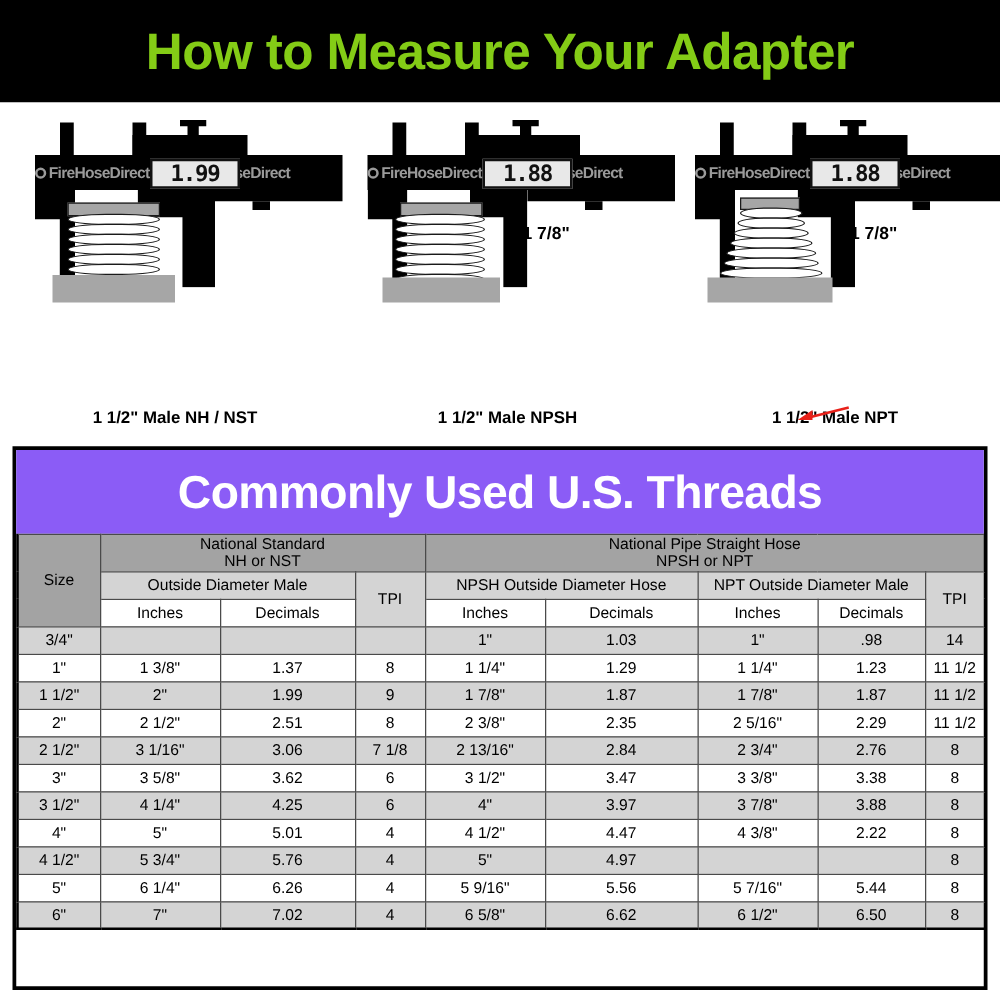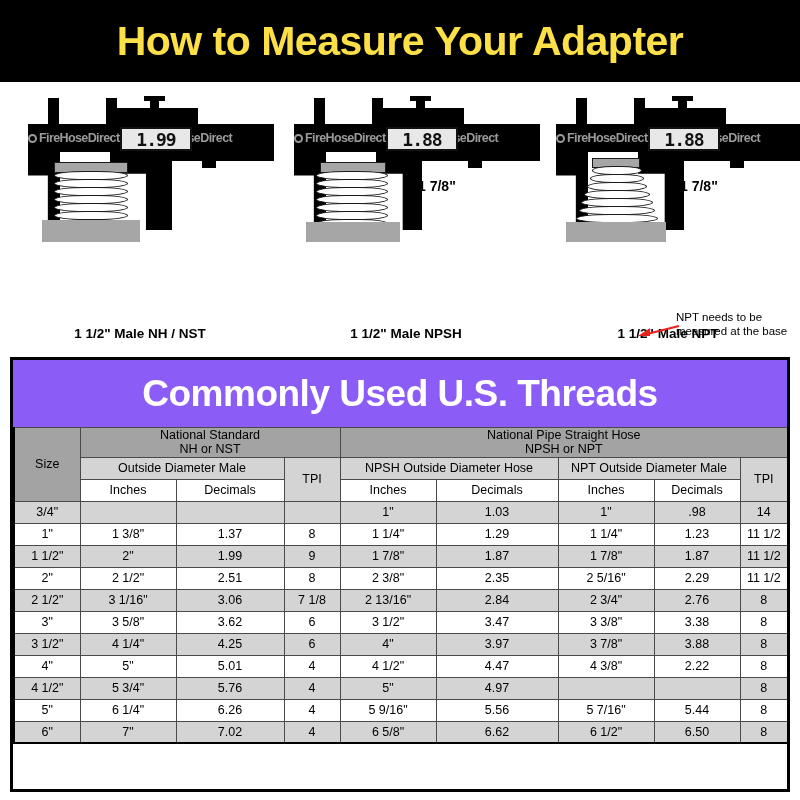--- a/index.html
+++ b/index.html
@@ -11,21 +11,21 @@
   }
   .page { position: relative; width: 800px; height: 800px; background:#fff; }
 
   
   .top-banner {
     position: absolute; left: 0; top: 0; width: 800px; height: 82px;
     background: #000;
     display: flex; align-items: center; justify-content: center;
   }
   .top-banner h1 {
-    color: #fde047;
+    color: #84cc16;
     font-size: 41px;
     font-weight: bold;
     letter-spacing: -0.5px;
     white-space: nowrap;
     font-family: "Liberation Sans", sans-serif;
   }
 
   
   .diagram-band {
     position: absolute; left: 0; top: 82px; width: 800px; height: 270px;
@@ -314,24 +314,20 @@
 
         <div class="dim-label" style="left:146px; top:96px;">1 7/8"</div>
       </div>
       <div class="caption">1 1/2" Male NPT</div>
     </div>
 
     <svg class="npt-arrow" width="42" height="16" viewBox="0 0 42 16">
       <line x1="41" y1="4" x2="9" y2="12" stroke="#e8211a" stroke-width="2"></line>
       <polygon points="0,14 12,6 12,14" fill="#e8211a"></polygon>
     </svg>
-    <div class="npt-note">
-      <div>NPT needs to be</div>
-      <div>measured at the base</div>
-    </div>
   </div>
 
   <div class="table-wrap">
     <div class="table-banner">
       <h2>Commonly Used U.S. Threads</h2>
     </div>
 
     <table class="threads">
       <colgroup>
         <col style="width:66px">

